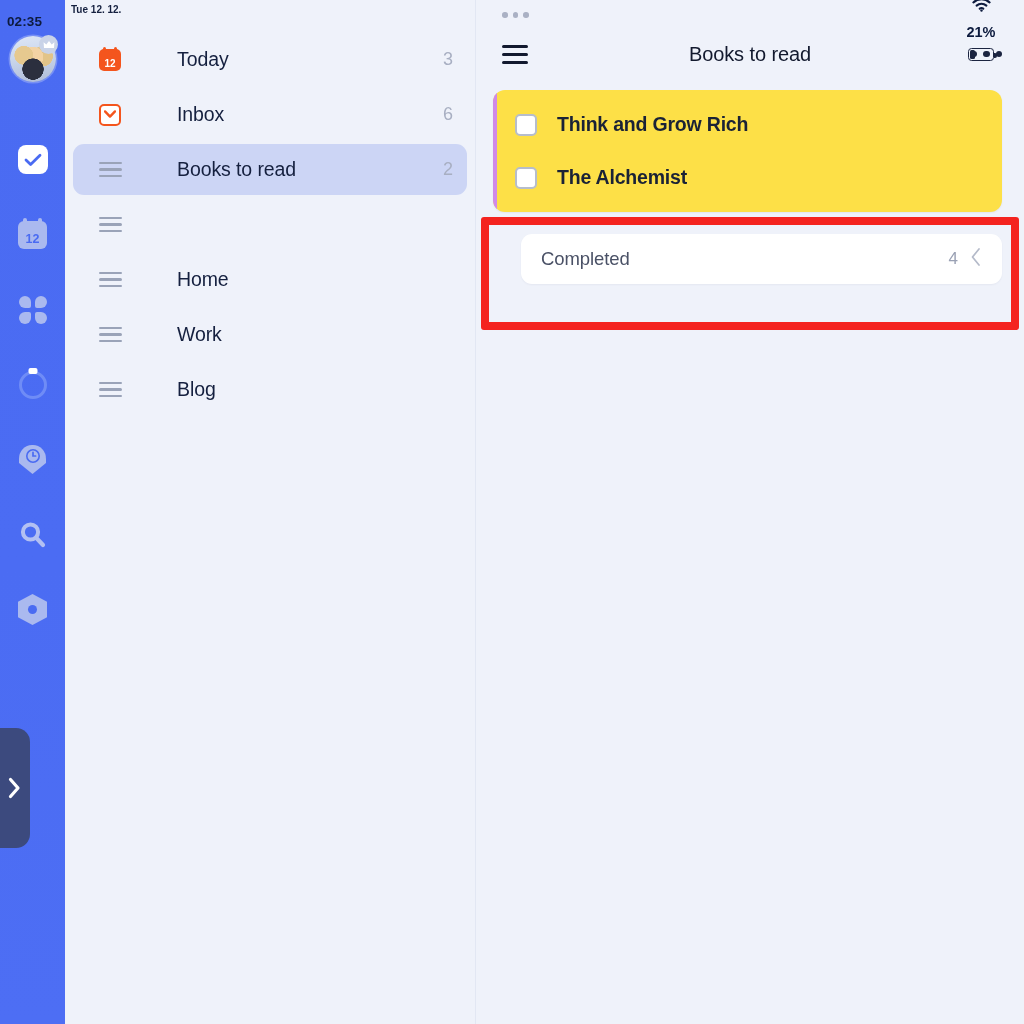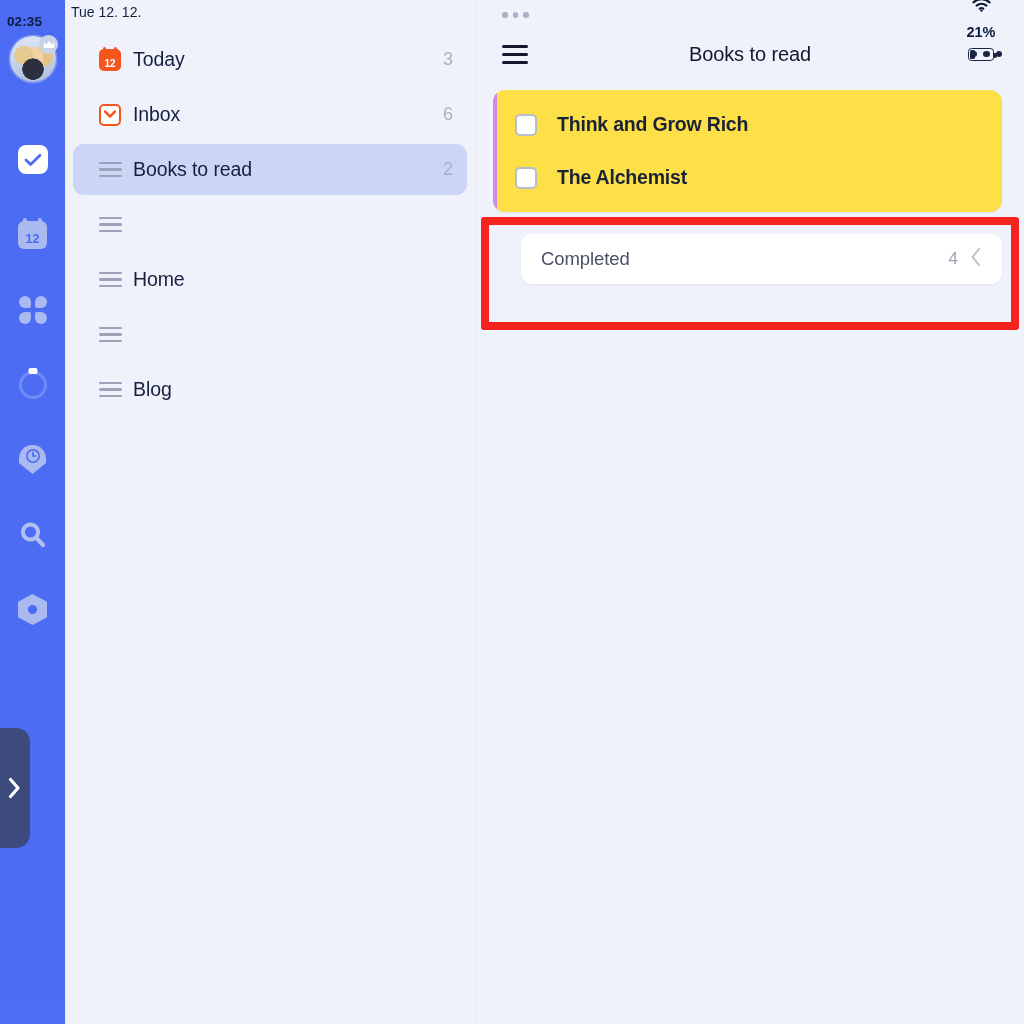--- a/index.html
+++ b/index.html
@@ -95,21 +95,21 @@
   }
 
   
   .list-panel {
     width: 411px; flex: 0 0 411px; height: 1024px;
     background: #eff2fa; position: relative;
     border-right: 1px solid #e2e7f3;
   }
   .list-date {
     position: absolute; top: 4px; left: 6px;
-    font-size: 14px; font-weight: 400; color: #15203f;
+    font-size: 10px; font-weight: 700; color: #15203f;
   }
   .list-items { padding-top: 30px; }
   .list-row {
     height: 51px; margin: 4px 8px; border-radius: 11px;
     display: flex; align-items: center; padding: 0 14px 0 26px;
   }
   .list-row.selected { background: #ccd5f5; }
   .row-icon { width: 34px; flex: 0 0 34px; display: flex; align-items: center; }
   .ico-today {
     width: 22px; height: 22px; border-radius: 5px; background: #f4551d;
@@ -119,21 +119,21 @@
     content:""; position:absolute; top:-2px; width:3px; height:5px; border-radius:2px; background:#f4551d;
   }
   .ico-today:before{ left:4px; } .ico-today:after{ right:4px; }
   .ico-today span { font-size:10px; font-weight:700; color:#fff; line-height:1; }
   .ico-inbox {
     width: 22px; height: 22px; border-radius: 5px; border: 2.6px solid #f4551d;
     display:flex; align-items:center; justify-content:center; background:#fff;
   }
   .ico-lines { width: 23px; display:flex; flex-direction:column; gap:4px; }
   .ico-lines i { display:block; height:2.4px; border-radius:2px; background:#9aa3b8; }
-  .row-label { flex: 1; font-size: 19.5px; color: #15203f; letter-spacing: -.1px; }
+  .row-label { flex: 1; font-size: 19.5px; color: #15203f; letter-spacing: -.1px; margin-left: 44px; }
   .row-count { font-size: 18px; color: #a8afc2; }
 
   
   .task-panel { flex: 1; height: 1024px; background: #eff2fa; position: relative; }
   .statusbar {
     height: 30px; display: flex; align-items: center; justify-content: space-between;
     padding: 0 14px 0 26px;
   }
   .dots3 { display: flex; gap: 5px; }
   .dots3 i { width: 5.5px; height: 5.5px; border-radius: 50%; background: #aab1c4; display: block; }
@@ -332,20 +332,21 @@
       </div>
 
       <div class="list-row">
         <div class="row-icon">
           <div class="ico-lines">
               <i></i>
               <i></i>
               <i></i>
             </div>
         </div>
+        <div class="row-label">Work</div>
         <div class="row-count"></div>
       </div>
 
       <div class="list-row">
         <div class="row-icon">
           <div class="ico-lines">
               <i></i>
               <i></i>
               <i></i>
             </div>

